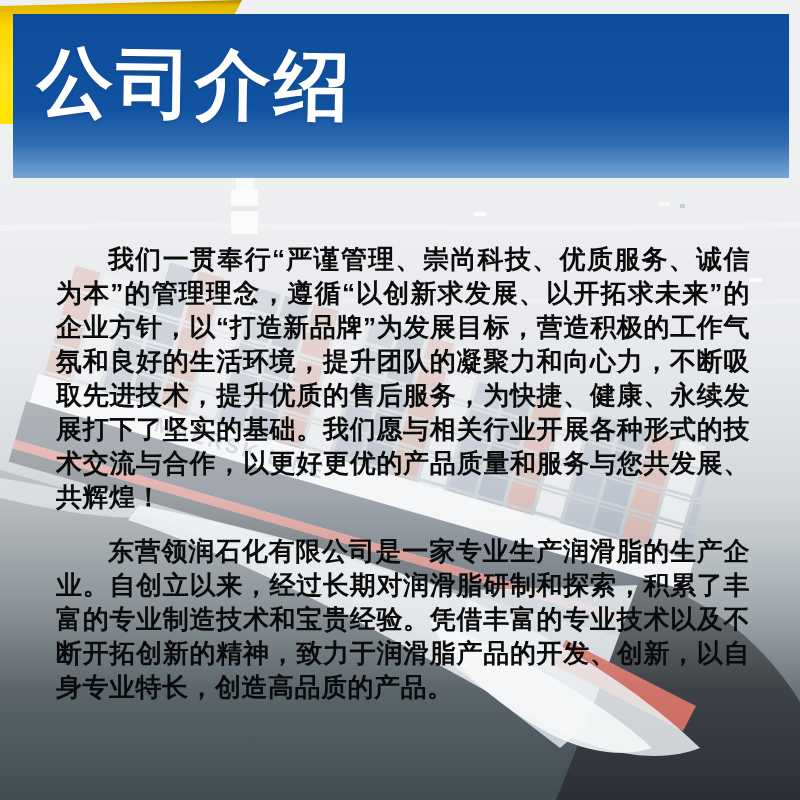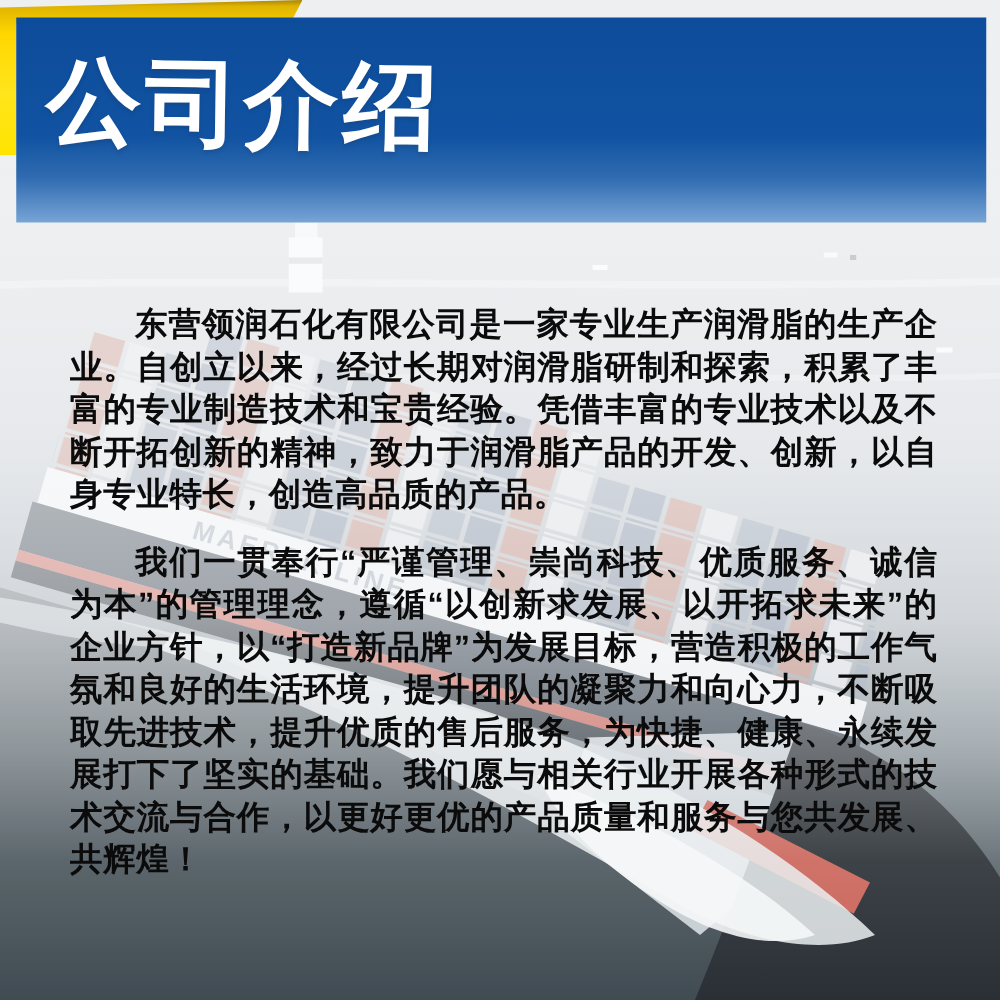--- a/index.html
+++ b/index.html
@@ -123,17 +123,17 @@
   </svg>
 
   <header class="banner">
     <div class="banner-accent"></div>
     <div class="banner-box">
       <h1 class="banner-title">公司介绍</h1>
     </div>
   </header>
 
   <main class="about">
+    <p>我们一贯奉行“严谨管理、崇尚科技、优质服务、诚信为本”的管理理念，遵循“以创新求发展、以开拓求未来”的企业方针，以“打造新品牌”为发展目标，营造积极的工作气氛和良好的生活环境，提升团队的凝聚力和向心力，不断吸取先进技术，提升优质的售后服务，为快捷、健康、永续发展打下了坚实的基础。我们愿与相关行业开展各种形式的技术交流与合作，以更好更优的产品质量和服务与您共发展、共辉煌！</p>
     <p>东营领润石化有限公司是一家专业生产润滑脂的生产企业。自创立以来，经过长期对润滑脂研制和探索，积累了丰富的专业制造技术和宝贵经验。凭借丰富的专业技术以及不断开拓创新的精神，致力于润滑脂产品的开发、创新，以自身专业特长，创造高品质的产品。</p>
-    <p>我们一贯奉行“严谨管理、崇尚科技、优质服务、诚信为本”的管理理念，遵循“以创新求发展、以开拓求未来”的企业方针，以“打造新品牌”为发展目标，营造积极的工作气氛和良好的生活环境，提升团队的凝聚力和向心力，不断吸取先进技术，提升优质的售后服务，为快捷、健康、永续发展打下了坚实的基础。我们愿与相关行业开展各种形式的技术交流与合作，以更好更优的产品质量和服务与您共发展、共辉煌！</p>
   </main>
 
 </div>
 
 </body></html>

